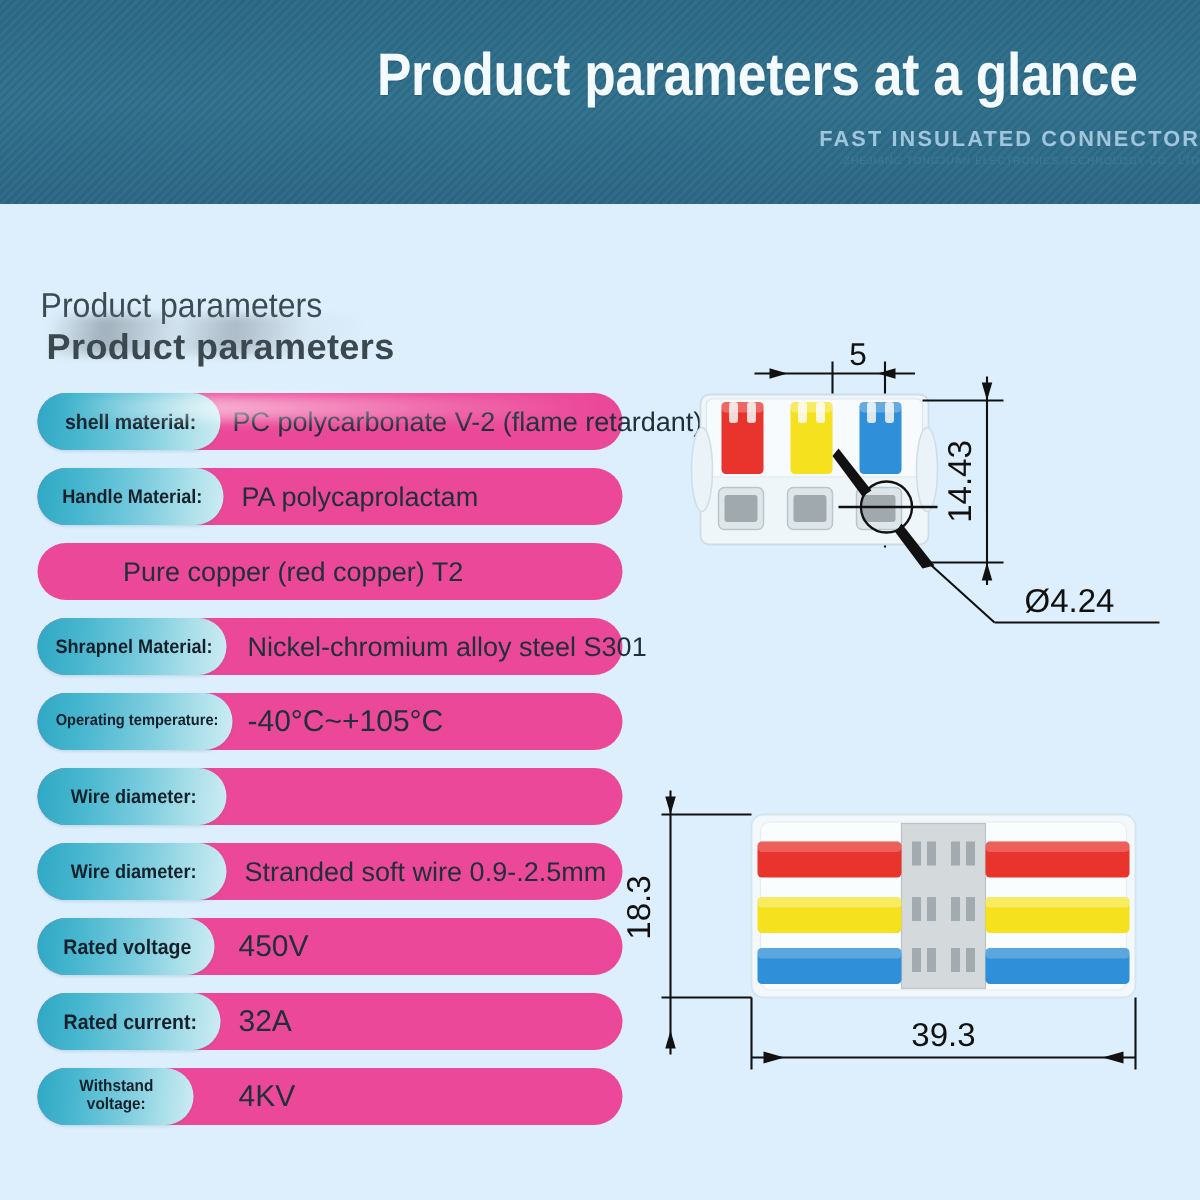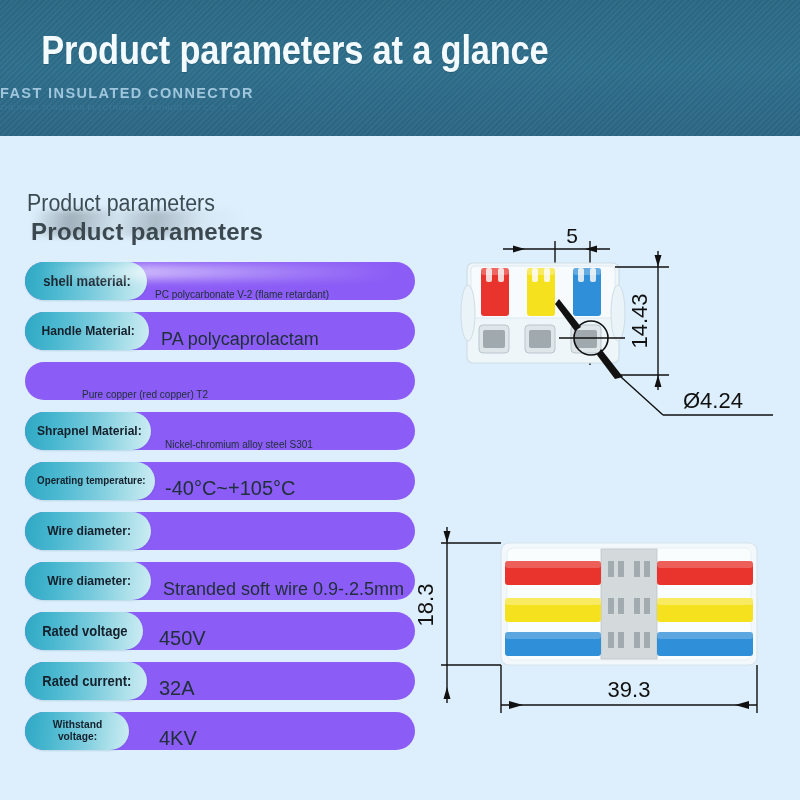--- a/index.html
+++ b/index.html
@@ -14,21 +14,21 @@
   .header {
     position: absolute; left: 0; top: 0;
     width: 800px; height: 136px;
     background:
       repeating-linear-gradient(135deg, rgba(255,255,255,0.035) 0 2px, rgba(0,0,0,0.02) 2px 4px),
       linear-gradient(180deg, #2b6884 0%, #2e6e8b 50%, #2b6684 100%);
     overflow: hidden;
   }
   .header-inner {
     position: absolute; left: 0; top: 0; width: 800px; height: 136px;
-    display: flex; flex-direction: column; align-items: flex-start; border-radius: 28px;
+    display: flex; flex-direction: column; align-items: flex-end; border-radius: 28px;
   }
   .header-title {
     margin-top: 28px;
     font-size: 40px;
     font-weight: 700;
     color: #f4fbff;
     letter-spacing: -0.2px;
     transform: scaleX(0.86);
     transform-origin: center;
     white-space: nowrap;
@@ -75,24 +75,24 @@
     position: absolute; left: 6px; top: 28px;
     font-size: 24px; font-weight: 700; color: #3b4850;
     letter-spacing: 0.3px;
     white-space: nowrap;
   }
 
   .row {
     position: relative;
     height: 38px;
     margin-bottom: 12px;
-    background: #8b5cf6;
+    background: #ec4899;
     border-radius: 19px;
     display: flex;
-    align-items: flex-end;
+    align-items: center;
   }
   .row-label {
     position: absolute; left: 0; top: 0;
     height: 38px;
     border-radius: 19px;
     background: linear-gradient(95deg, #2fa8c4 0%, #48b7cf 24%, #79cbdd 55%, #a9dfe9 80%, #cdecf4 100%);
     display: flex; align-items: center; justify-content: center;
     padding: 0 10px 0 12px;
     box-shadow: 0 1px 2px rgba(40,110,135,0.18);
   }
@@ -115,21 +115,21 @@
   .lab-w124 { width: 124px; }
   .lab-w126 { width: 126px; }
   .lab-w130 { width: 130px; }
   .lab-w118 { width: 118px; }
   .lab-w104 { width: 104px; }
   .fs14 { font-size: 14px; }
   .fs13 { font-size: 13px; }
   .fs11 { font-size: 10.5px; }
   .fs10 { font-size: 11px; }
 
-  .val13 { font-size: 10px; }
+  .val13 { font-size: 18px; }
   .val14 { font-size: 14px; }
   .val18 { font-size: 18px; }
   .val20 { font-size: 20px; }
 
   .row.smudge-top::after {
     content: "";
     position: absolute; left: 14px; top: 2px;
     width: 360px; height: 16px;
     background: linear-gradient(90deg, rgba(255,255,255,0.0), rgba(255,255,255,0.55) 30%, rgba(255,255,255,0.2) 70%, rgba(255,255,255,0));
     filter: blur(4px);

